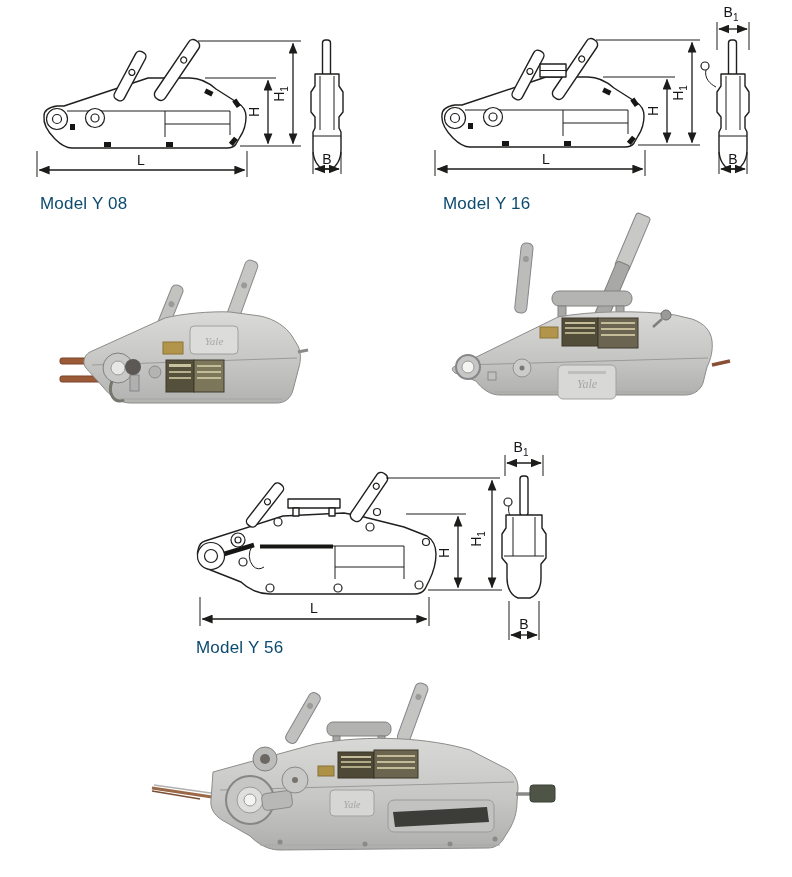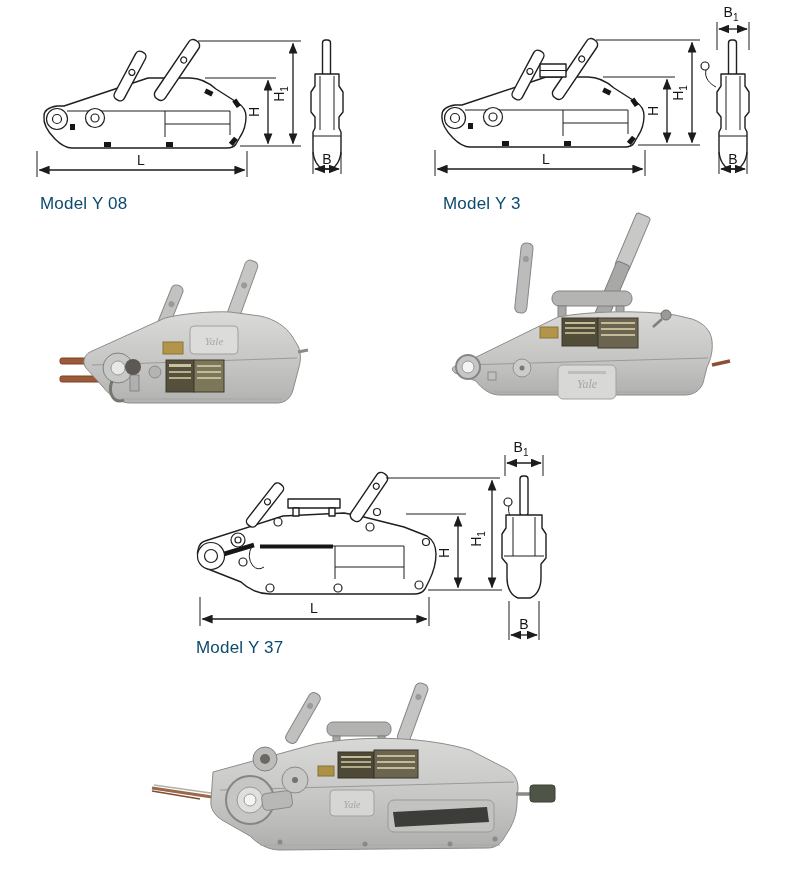--- a/index.html
+++ b/index.html
@@ -124,21 +124,21 @@
     </g>
     <g>
       <line class="thin" x1="717" y1="22" x2="717" y2="50"></line>
       <line class="thin" x1="749" y1="22" x2="749" y2="50"></line>
       <line class="dimline" x1="719" y1="29" x2="747" y2="29" marker-start="url(#arA)" marker-end="url(#arA)"></line>
       <text class="dimtxt" text-anchor="middle" x="731" y="17"><tspan>B</tspan><tspan font-size="10" dy="3.5">1</tspan></text>
     </g>
   </svg>
 
   <div class="caption" style="left:40px;top:194px">Model Y 08</div>
-  <div class="caption" style="left:443px;top:194px">Model Y 3</div>
+  <div class="caption" style="left:443px;top:194px">Model Y 16</div>
 
   <svg style="left:60px;top:248px" width="250" height="185" viewBox="0 0 250 185">
     <defs>
       <linearGradient id="g8" x1="0" y1="0" x2="0" y2="1">
         <stop offset="0" stop-color="#dadad8"></stop>
           <stop offset="0.55" stop-color="#c6c6c4"></stop>
         <stop offset="1" stop-color="#b2b2b0"></stop>
       </linearGradient>
     </defs>
     <g>
@@ -324,21 +324,21 @@
       <text class="dimtxt" text-anchor="middle" x="521" y="452"><tspan>B</tspan><tspan font-size="10" dy="3.5">1</tspan></text>
     </g>
     <g>
       <line class="thin" x1="509" y1="601" x2="509" y2="640"></line>
       <line class="thin" x1="539" y1="601" x2="539" y2="640"></line>
       <line class="dimline" x1="511" y1="635" x2="537" y2="635" marker-start="url(#arC)" marker-end="url(#arC)"></line>
       <text class="dimtxt" text-anchor="middle" x="524" y="629">B</text>
     </g>
   </svg>
 
-  <div class="caption" style="left:196px;top:638px">Model Y 37</div>
+  <div class="caption" style="left:196px;top:638px">Model Y 56</div>
 
   <svg style="left:140px;top:662px" width="430" height="200" viewBox="0 0 430 200">
     <defs>
       <linearGradient id="g32" x1="0" y1="0" x2="0" y2="1">
         <stop offset="0" stop-color="#d8d8d6"></stop>
           <stop offset="0.55" stop-color="#c6c6c4"></stop>
         <stop offset="1" stop-color="#aeaeac"></stop>
       </linearGradient>
     </defs>
     <g transform="translate(163,56) rotate(30)">

